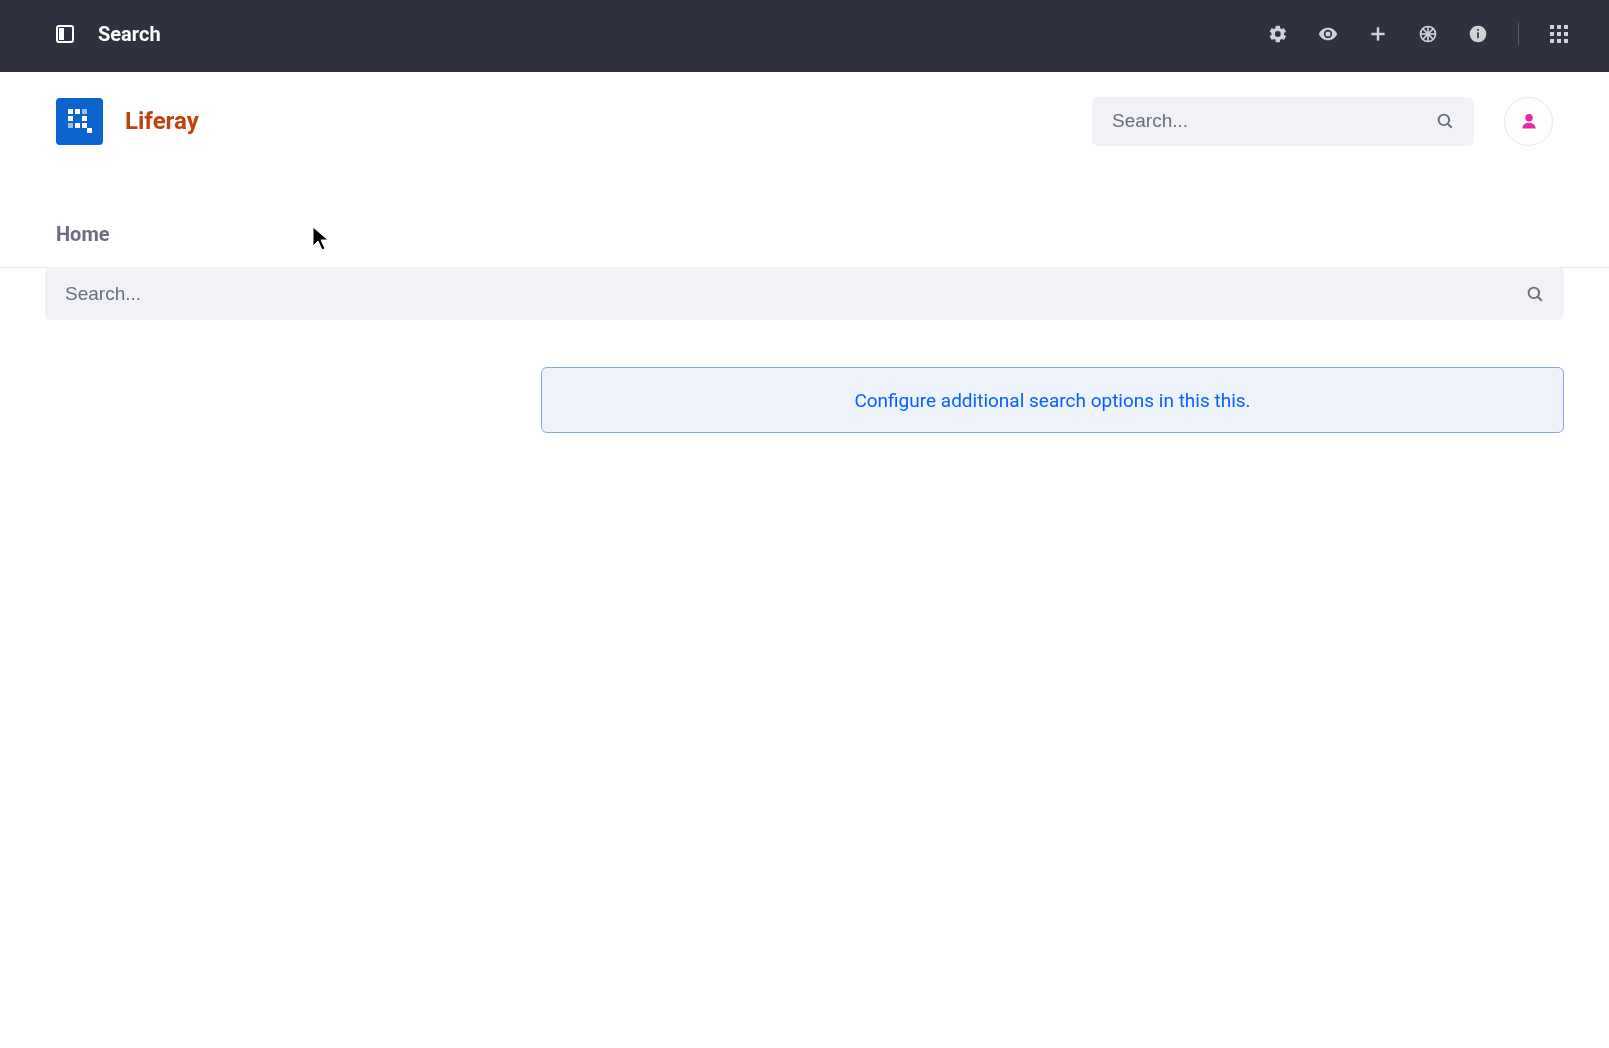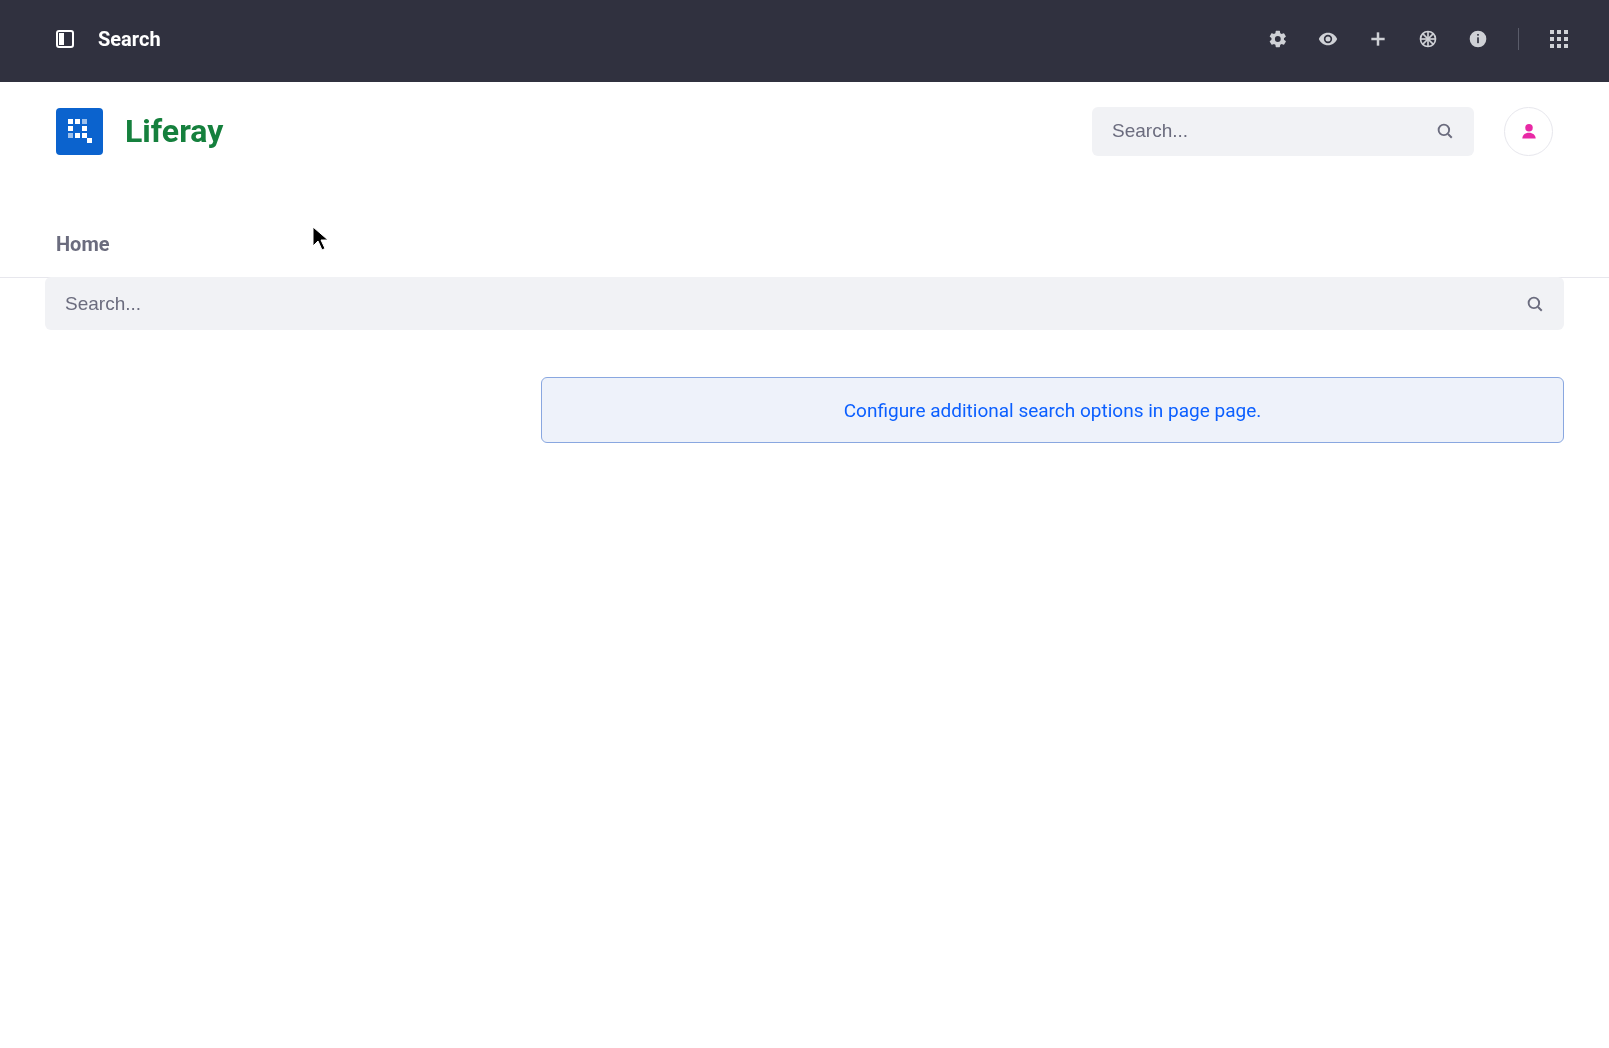--- a/index.html
+++ b/index.html
@@ -8,21 +8,21 @@
       background: #ffffff;
       width: 1609px;
       height: 1048px;
       overflow: hidden;
       position: relative;
     }
 
     
     .admin-bar {
       background: #30313f;
-      height: 82px;
+      height: 72px;
       display: flex;
       align-items: center;
       padding: 0 40px 4px 56px;
       color: #ffffff;
     }
     .admin-left {
       display: flex;
       align-items: center;
       gap: 24px;
     }
@@ -71,23 +71,23 @@
       width: 47px;
       height: 47px;
       background: #0b63ce;
       border-radius: 4px;
       display: flex;
       align-items: center;
       justify-content: center;
       margin-right: 22px;
     }
     .site-title {
-      font-size: 32px;
+      font-size: 24px;
       font-weight: 700;
-      color: #15803d;
+      color: #c2410c;
     }
     .header-search {
       margin-left: auto;
       display: flex;
       align-items: center;
       background: #f1f2f5;
       border-radius: 6px;
       height: 49px;
       width: 382px;
       padding: 0 20px;
@@ -303,21 +303,21 @@
       <svg width="18" height="18" viewBox="0 0 24 24" fill="none" stroke="#6b6c7e" stroke-width="2.5">
           <circle cx="10.5" cy="10.5" r="7"></circle>
           <line x1="21" y1="21" x2="16" y2="16"></line>
         </svg>
     </span>
   </div>
 </div>
 
 <div class="content-area">
   <div class="info-alert">
-    <span class="info-alert-link">Configure additional search options in page page.</span>
+    <span class="info-alert-link">Configure additional search options in this this.</span>
   </div>
 </div>
 
 <div class="cursor">
   <svg width="18" height="26" viewBox="0 0 18 26">
       <path d="M1 1 L1 20 L6 15 L10 24 L13 22.5 L9 14 L16 14 Z" fill="#000000" stroke="#ffffff" stroke-width="1"></path>
     </svg>
 </div>
 
 </body></html>

